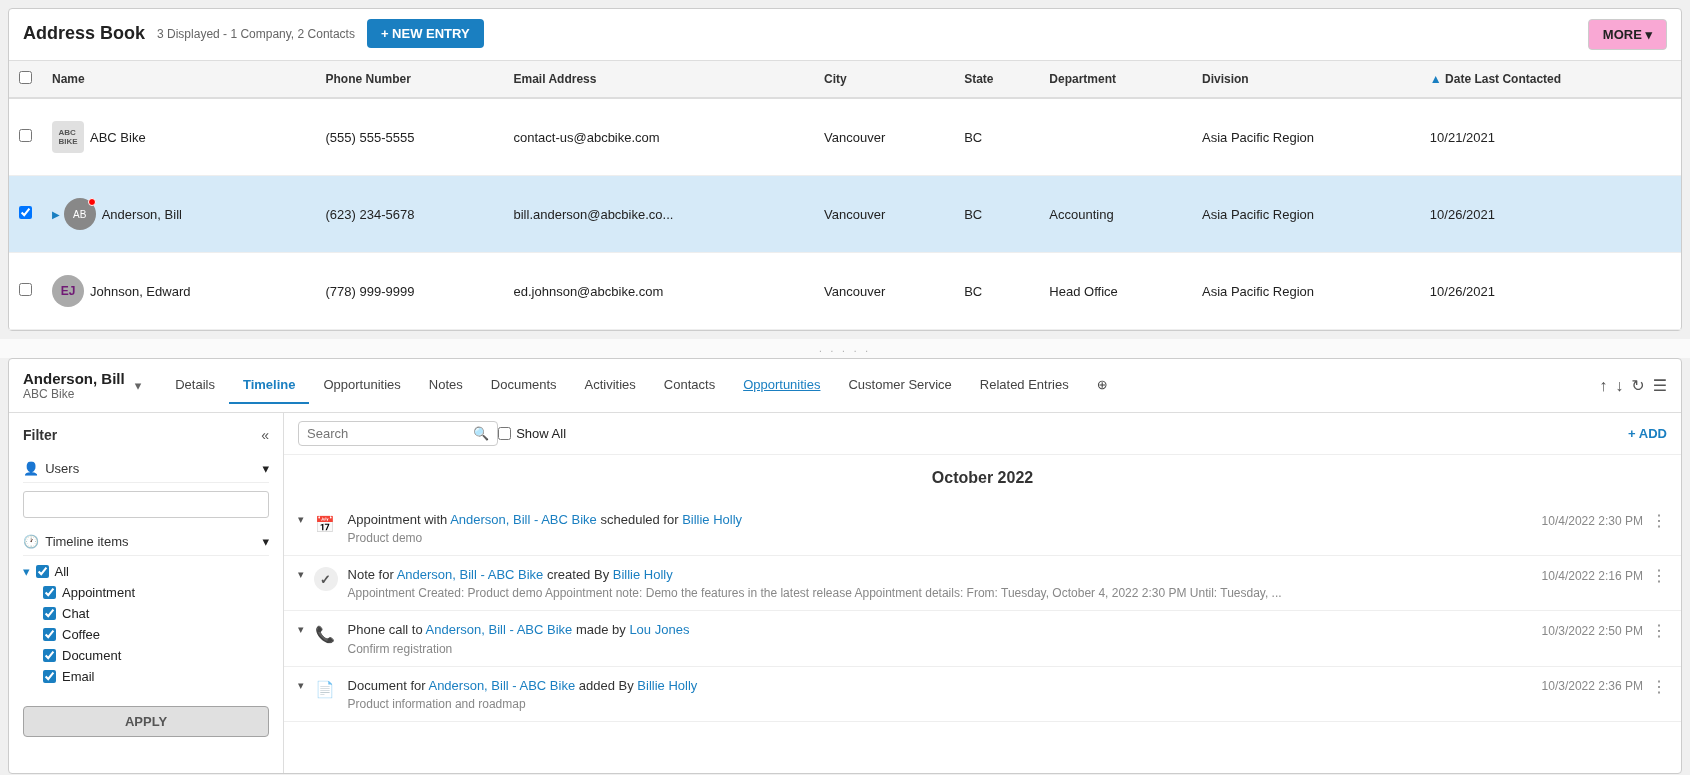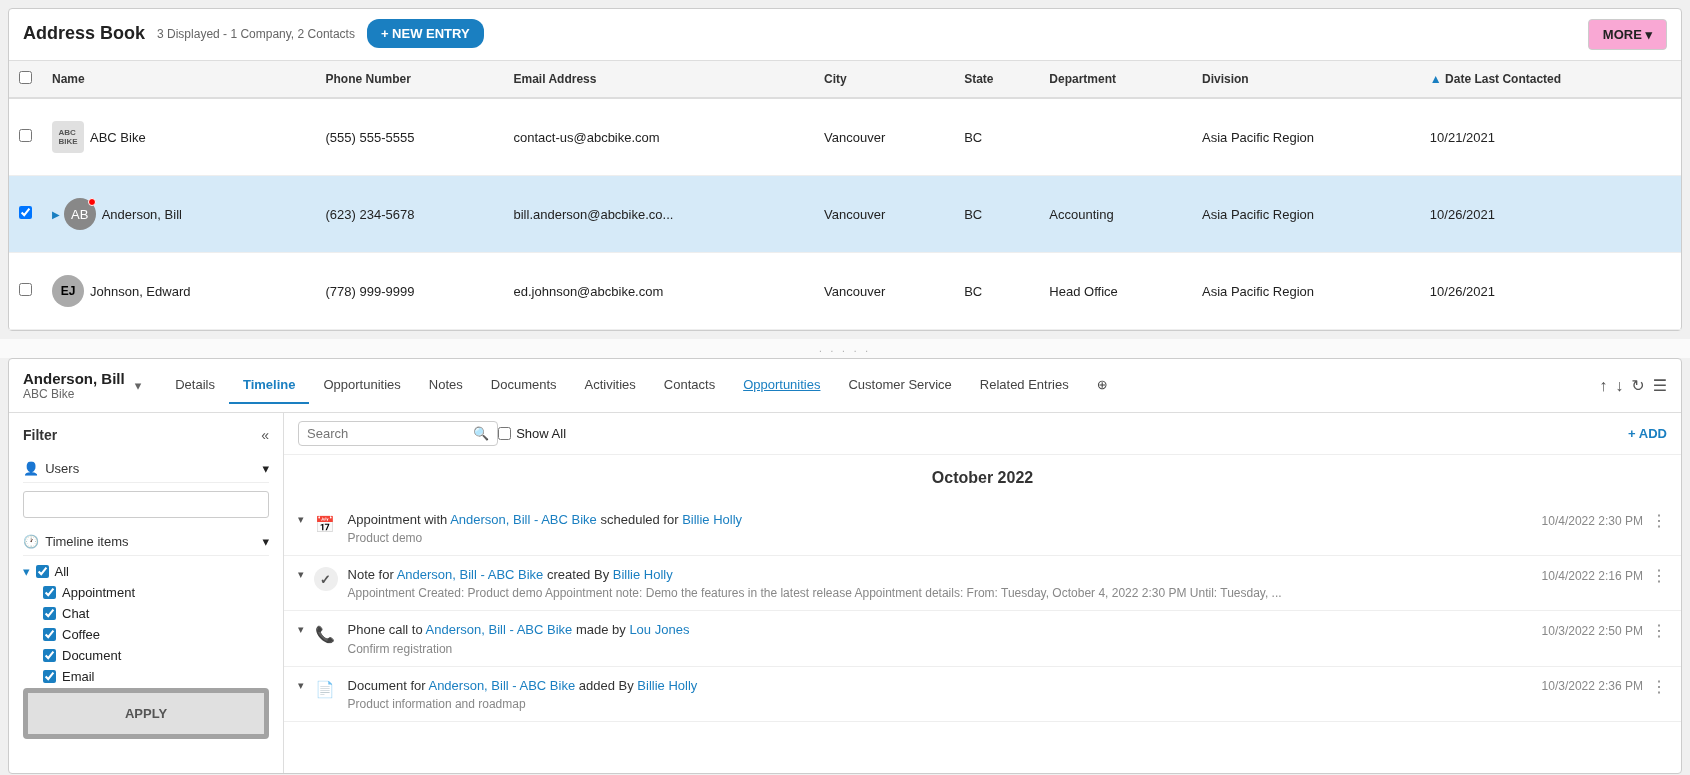--- a/index.html
+++ b/index.html
@@ -30,21 +30,21 @@
       color: #222;
     }
     .ab-subtitle {
       font-size: 12px;
       color: #666;
     }
     .btn-new-entry {
       background: #1a7fc1;
       color: #fff;
       border: none;
-      border-radius: 12px;
+      border-radius: 4px;
       padding: 7px 14px;
       cursor: pointer;
       font-size: 13px;
       font-weight: bold;
       display: flex;
       align-items: center;
       gap: 4px;
     }
     .btn-more {
       background: #f9a8d4;
@@ -81,31 +81,31 @@
     .ab-table tr.selected { background: #d6eaf8; }
     .avatar-circle {
       width: 32px; height: 32px;
       border-radius: 50%;
       background: #aaa;
       display: inline-flex;
       align-items: center;
       justify-content: center;
       font-size: 12px;
       font-weight: bold;
-      color: #000000;
+      color: #701a75;
       margin-right: 6px;
     }
     .avatar-img {
       width: 32px; height: 32px;
       border-radius: 50%;
       background: #888;
       display: inline-flex;
       align-items: center;
       justify-content: center;
-      font-size: 13px;
+      font-size: 10px;
       color: #fff;
       margin-right: 6px;
       position: relative;
     }
     .avatar-dot {
       position: absolute;
       top: 0; right: 0;
       width: 8px; height: 8px;
       background: red;
       border-radius: 50%;
@@ -288,24 +288,24 @@
       display: flex;
       align-items: center;
       gap: 6px;
       font-size: 13px;
     }
     .checkbox-item input[type=checkbox] { accent-color: #1a7fc1; }
     .checkbox-item.indent { margin-left: 20px; }
     .btn-apply {
       display: block;
       width: 100%;
-      margin-top: 4px;
-      padding: 13px;
+      margin-top: 22px;
+      padding: 7px;
       background: #e0e0e0;
-      border: 5px solid #a3a3a3;
+      border: 1px solid #a3a3a3;
       border-radius: 4px;
       font-size: 13px;
       font-weight: bold;
       cursor: pointer;
       color: #555;
     }
 
     
     .timeline-content {
       flex: 1;

